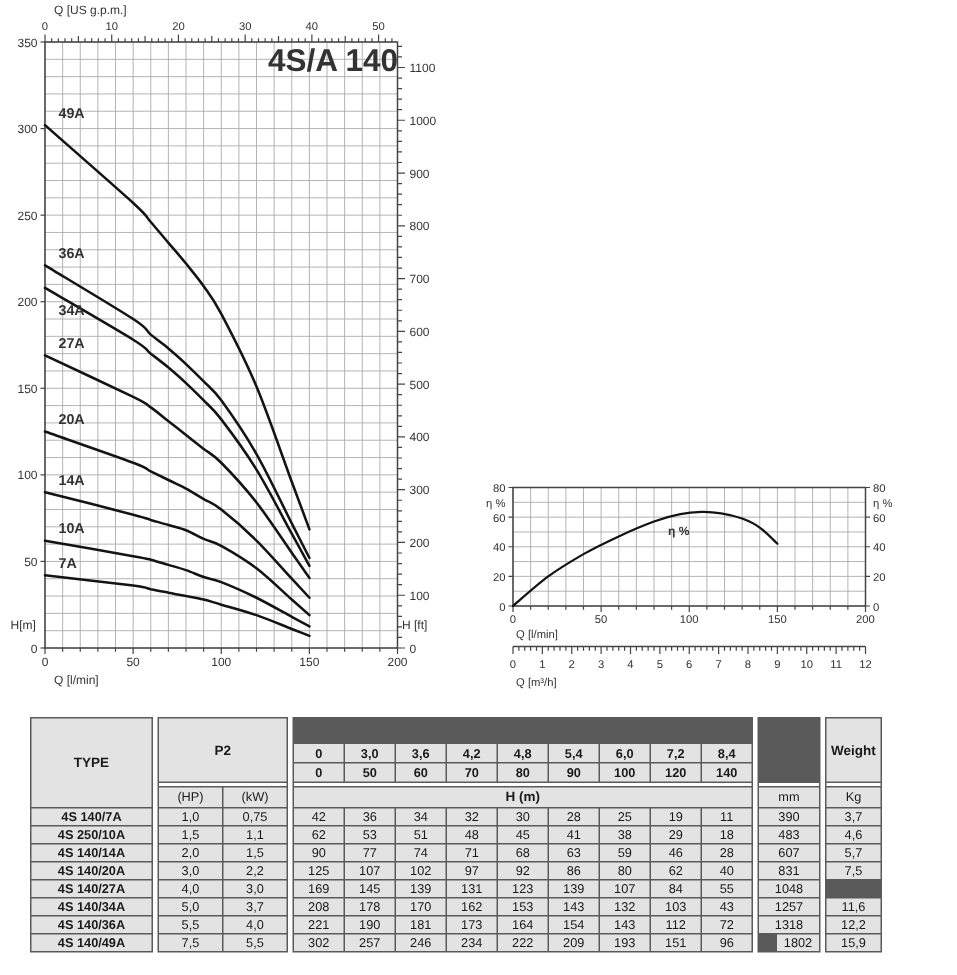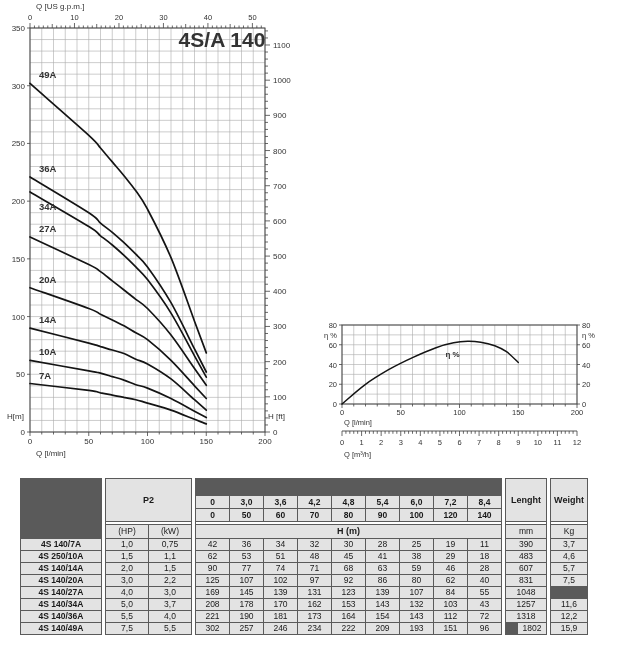--- a/index.html
+++ b/index.html
@@ -433,20 +433,21 @@
     <text x="225.83333333333331" y="132" text-anchor="middle" font-size="7.5px">10</text>
     <text x="245.41666666666666" y="132" text-anchor="middle" font-size="7.5px">11</text>
     <text x="265" y="132" text-anchor="middle" font-size="7.5px">12</text>
     <text x="32" y="144" font-size="7.5px">Q [m³/h]</text>
     <path d="M30 91 C33.9 87.7,45.7 77.0,53.5 71.3 C61.3 65.5,69.2 60.9,77.0 56.4 C84.8 52.0,92.7 48.2,100.5 44.6 C108.3 41.0,117.1 37.2,124.0 34.7 C130.9 32.2,136.3 30.8,141.6 29.8 C146.9 28.7,151.2 28.4,155.7 28.3 C160.2 28.2,164.1 28.5,168.7 29.3 C173.2 30.0,178.4 31.2,182.8 32.7 C187.1 34.3,190.6 35.9,194.5 38.7 C198.4 41.5,204.3 47.7,206.3 49.5" fill="none" stroke="#141414" stroke-width="1.5" stroke-linecap="round"></path>
     <text x="133.4" y="43.6" font-size="8px" font-weight="bold" fill="#222">η %</text>
   </svg>
 
 <div id="spec-table">
     <div class="block" style="grid-template-columns: 80px; grid-template-rows: 16px 12px 12px 2px 13px repeat(8, 11px);">
+      <div class="cell hd" style="grid-area: 1 / 1 / 6;">TYPE</div>
       <div class="cell typ" style="grid-area: 6 / 1;">4S 140/7A</div>
       <div class="cell typ" style="grid-area: 7 / 1;">4S 250/10A</div>
       <div class="cell typ" style="grid-area: 8 / 1;">4S 140/14A</div>
       <div class="cell typ" style="grid-area: 9 / 1;">4S 140/20A</div>
       <div class="cell typ" style="grid-area: 10 / 1;">4S 140/27A</div>
       <div class="cell typ" style="grid-area: 11 / 1;">4S 140/34A</div>
       <div class="cell typ" style="grid-area: 12 / 1;">4S 140/36A</div>
       <div class="cell typ" style="grid-area: 13 / 1;">4S 140/49A</div>
     </div>
     <div class="block" style="grid-template-columns: 42px 42px; grid-template-rows: 16px 12px 12px 2px 13px repeat(8, 11px);">
@@ -559,21 +560,20 @@
       <div class="cell num" style="grid-area: 13 / 2;">257</div>
       <div class="cell num" style="grid-area: 13 / 3;">246</div>
       <div class="cell num" style="grid-area: 13 / 4;">234</div>
       <div class="cell num" style="grid-area: 13 / 5;">222</div>
       <div class="cell num" style="grid-area: 13 / 6;">209</div>
       <div class="cell num" style="grid-area: 13 / 7;">193</div>
       <div class="cell num" style="grid-area: 13 / 8;">151</div>
       <div class="cell num" style="grid-area: 13 / 9;">96</div>
     </div>
     <div class="block" style="grid-template-columns: 40px; grid-template-rows: 16px 12px 12px 2px 13px repeat(8, 11px);">
-      <div class="cell hd" style="grid-area: 1 / 1 / 4;">Lenght</div>
       <div class="cell gut" style="grid-area: 4 / 1;"></div>
       <div class="cell un" style="grid-area: 5 / 1;">mm</div>
       <div class="cell num" style="grid-area: 6 / 1;">390</div>
       <div class="cell num" style="grid-area: 7 / 1;">483</div>
       <div class="cell num" style="grid-area: 8 / 1;">607</div>
       <div class="cell num" style="grid-area: 9 / 1;">831</div>
       <div class="cell num" style="grid-area: 10 / 1;">1048</div>
       <div class="cell num" style="grid-area: 11 / 1;">1257</div>
       <div class="cell num" style="grid-area: 12 / 1;">1318</div>
       <div class="cell num" style="grid-area: 13 / 1; margin-left: 12px;">1802</div>

